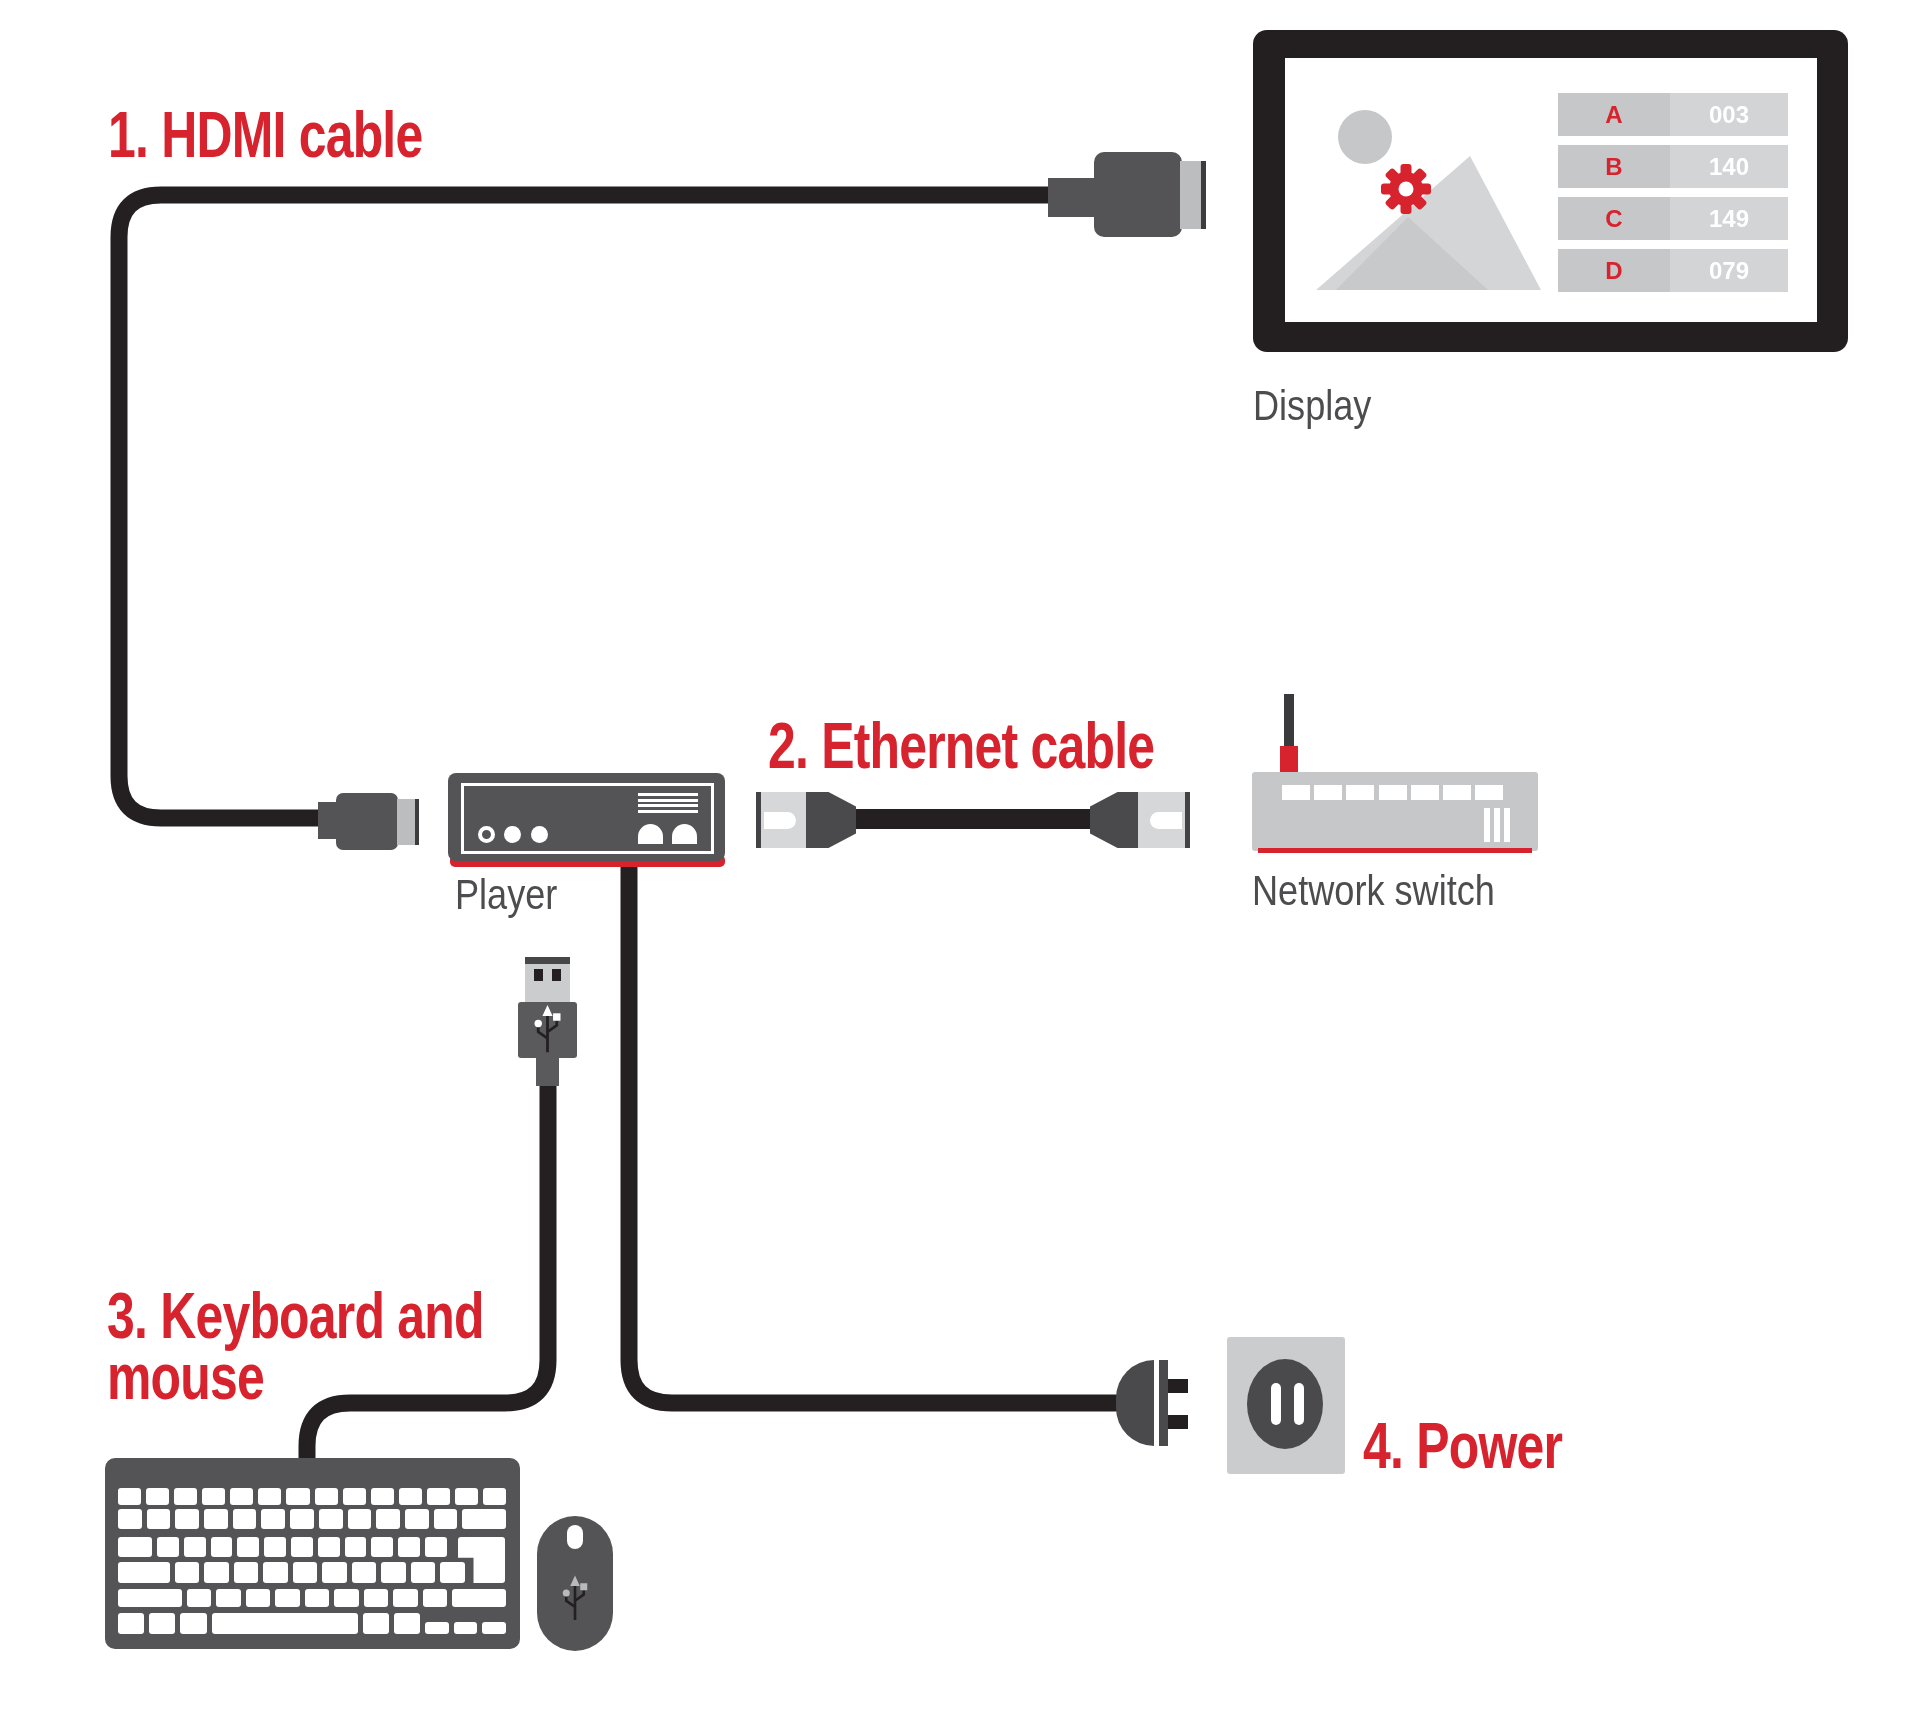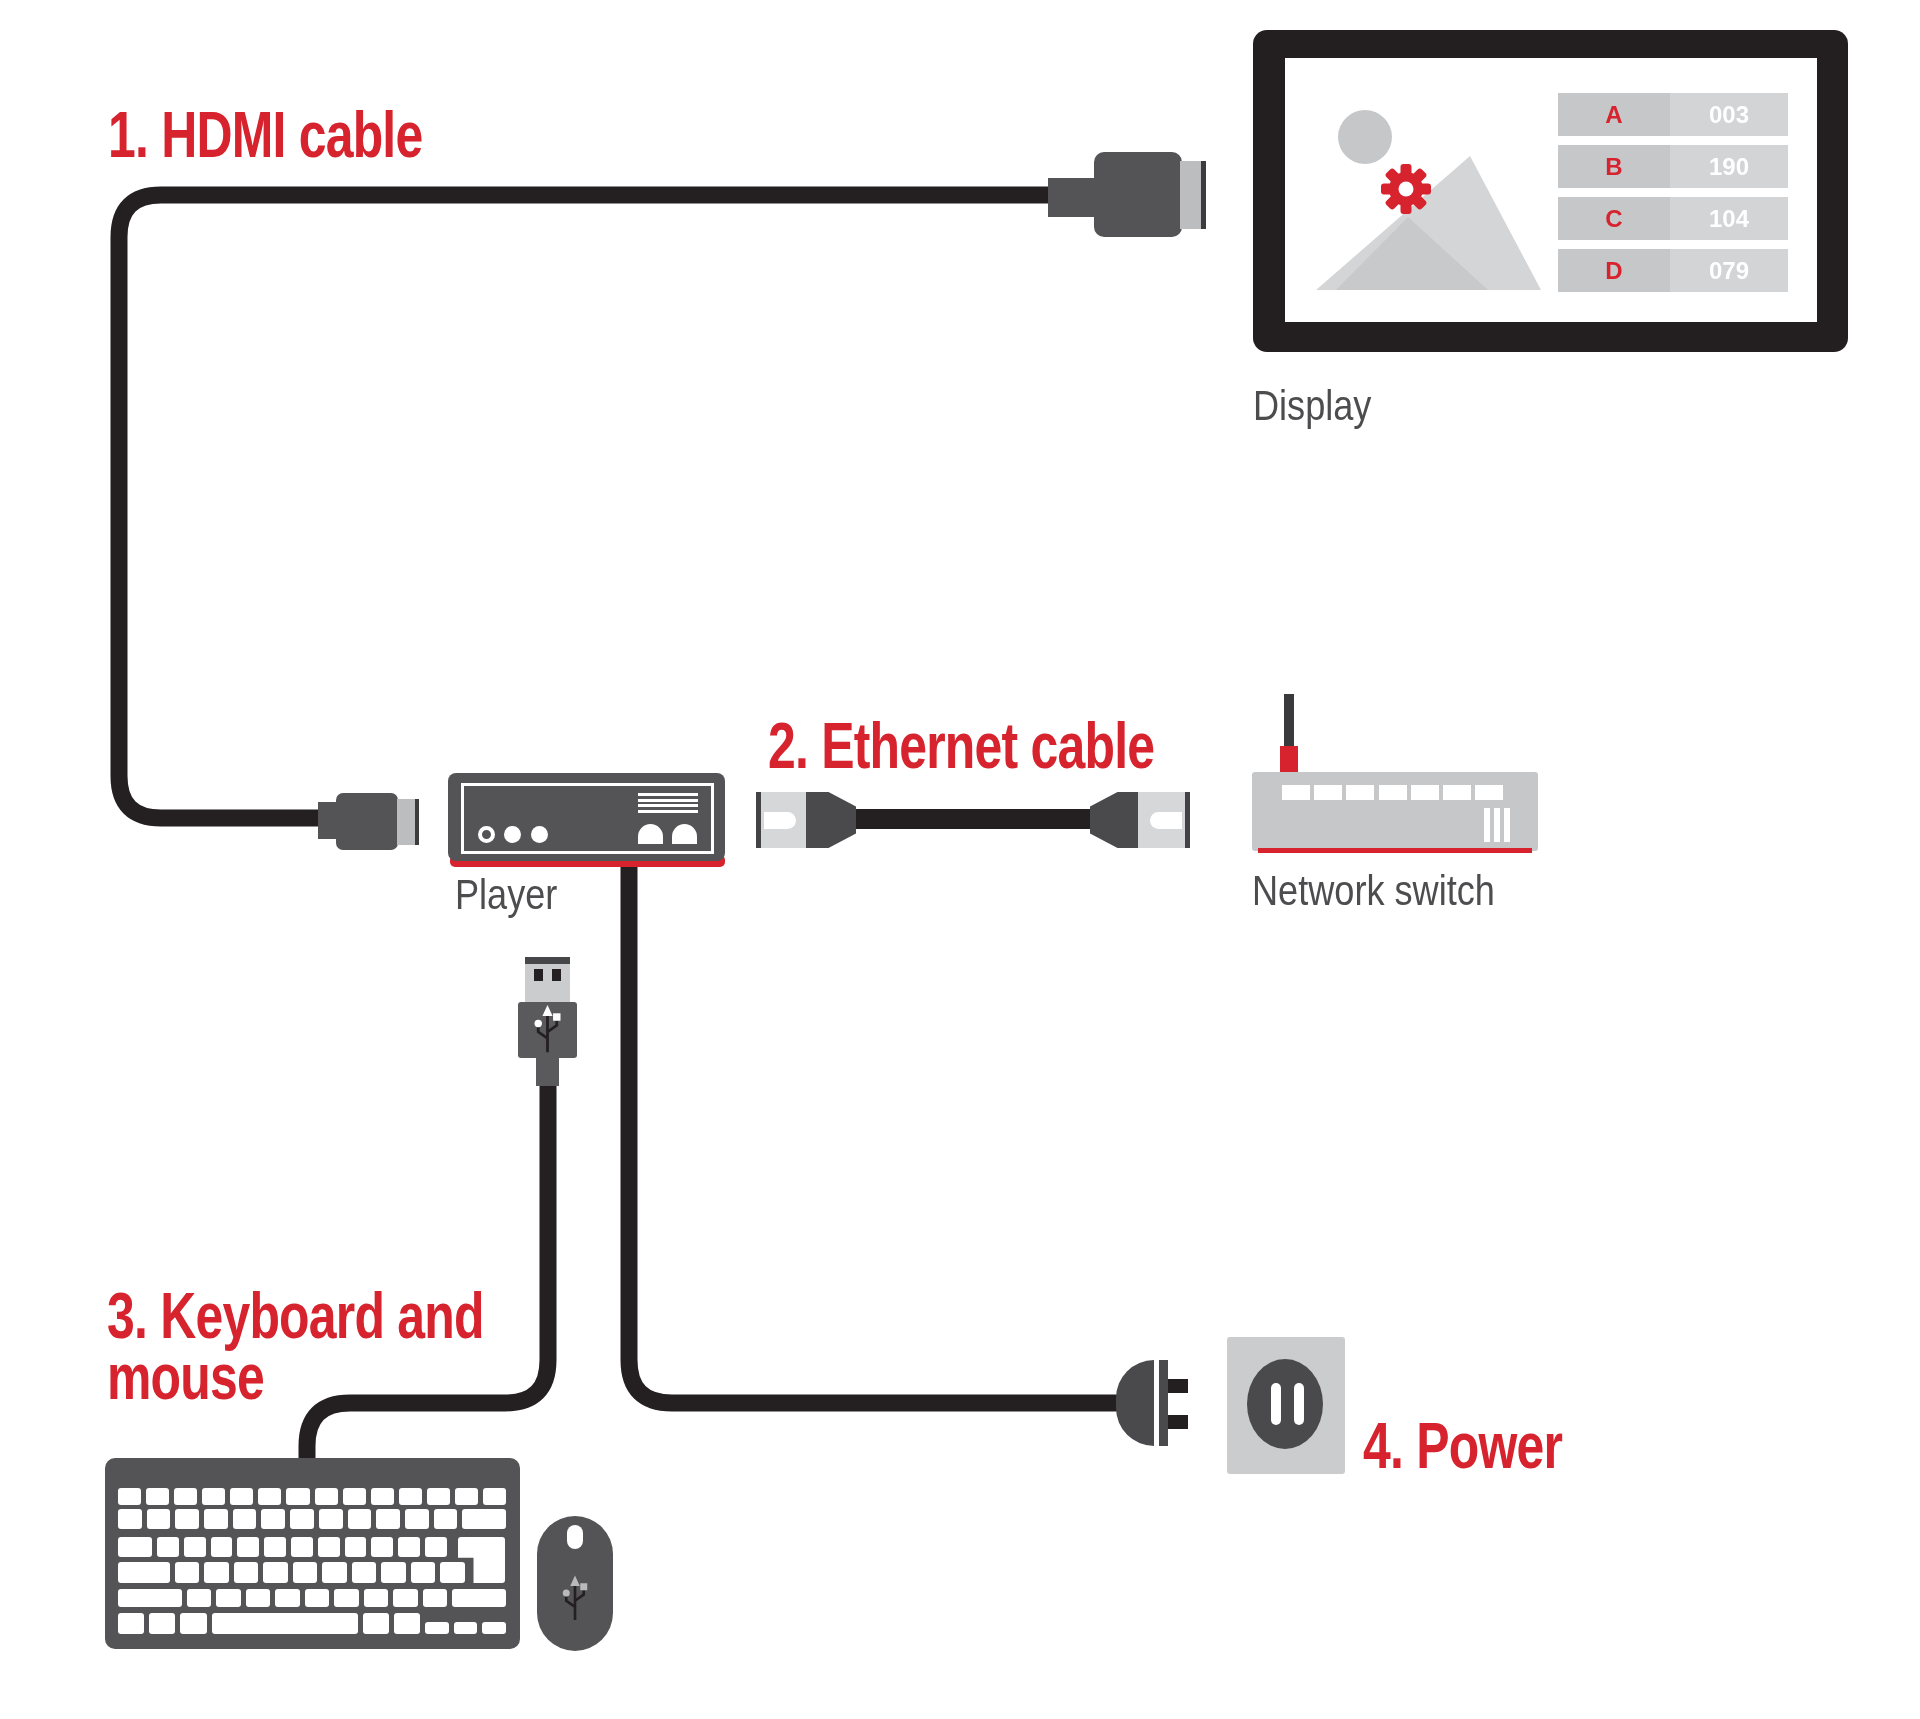--- a/index.html
+++ b/index.html
@@ -119,25 +119,25 @@
         <circle r="7.5" fill="#ffffff"></circle>
       </g>
     </svg>
     <div class="tv-table">
       <div class="trow">
         <div class="tkey">A</div>
         <div class="tval">003</div>
       </div>
       <div class="trow">
         <div class="tkey">B</div>
-        <div class="tval">190</div>
+        <div class="tval">140</div>
       </div>
       <div class="trow">
         <div class="tkey">C</div>
-        <div class="tval">104</div>
+        <div class="tval">149</div>
       </div>
       <div class="trow">
         <div class="tkey">D</div>
         <div class="tval">079</div>
       </div>
     </div>
   </div>
   <div class="devlabel" style="left:1253px;top:385px;">Display</div>
 
   <div class="abs conn-dark" style="left:1048px;top:178px;width:48px;height:39px;"></div>

